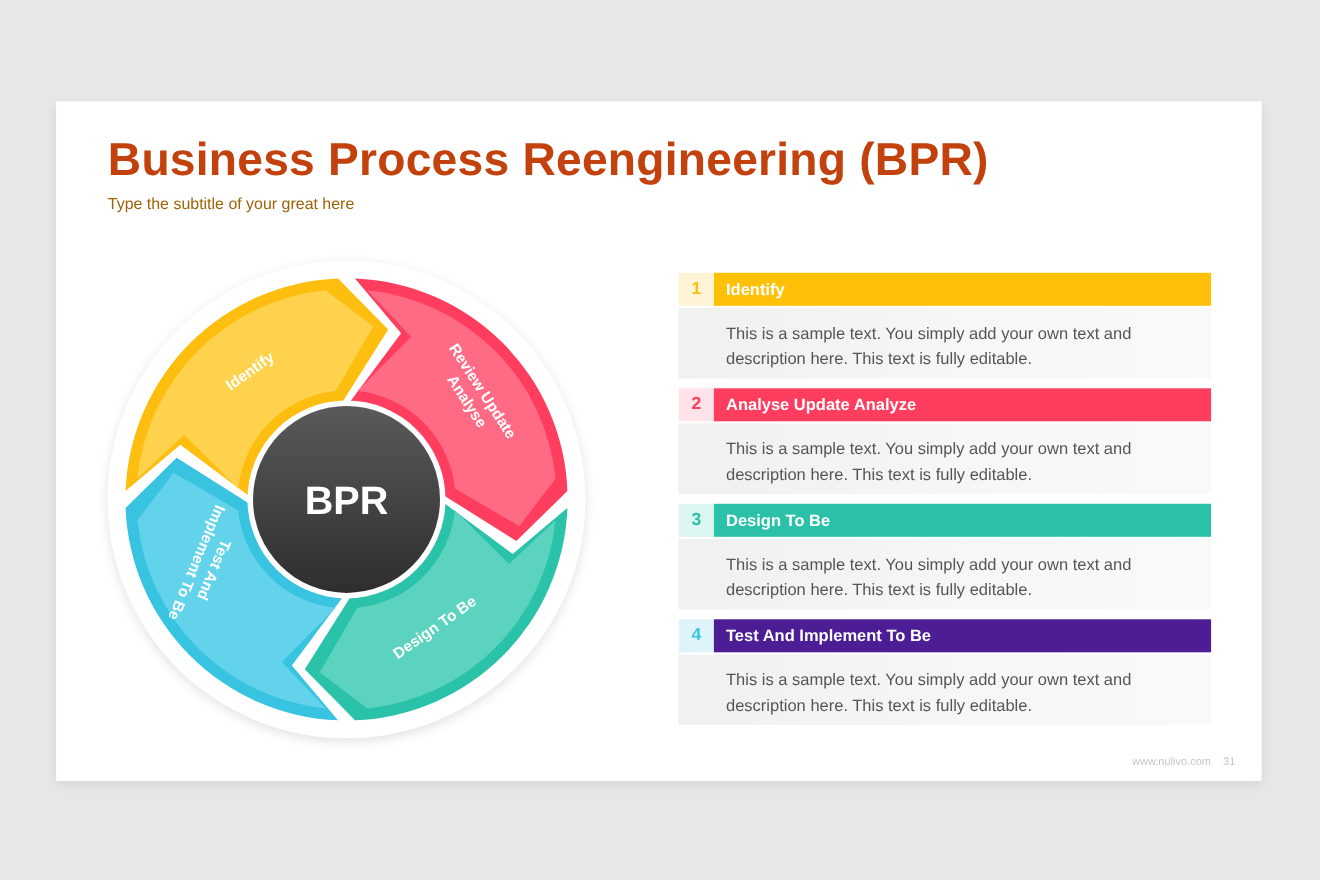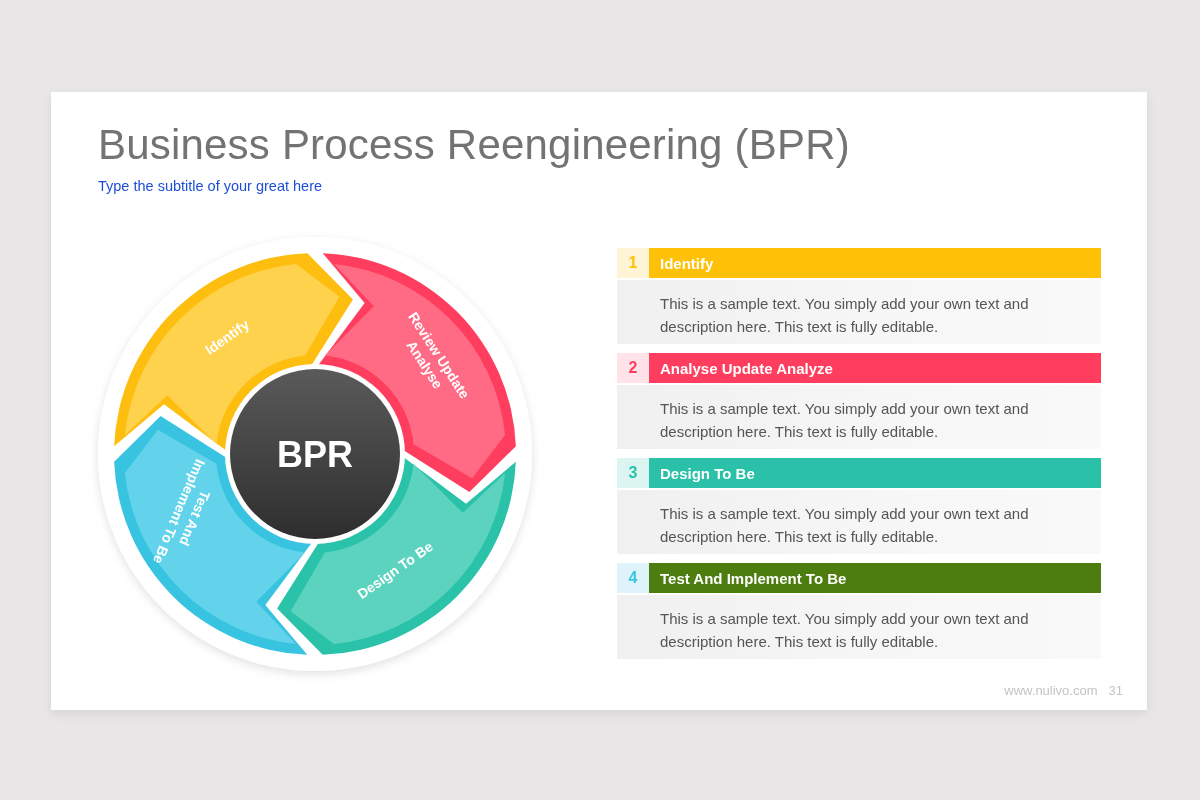--- a/index.html
+++ b/index.html
@@ -9,26 +9,26 @@
     font-family: "Liberation Sans", "DejaVu Sans", sans-serif;
     position: relative;
   }
   .slide {
     position: absolute; left: 51px; top: 92px; width: 1096px; height: 618px;
     background: #ffffff;
     box-shadow: 0 4px 10px rgba(0,0,0,0.08);
   }
   .title {
     position: absolute; left: 47px; top: 28px;
-    font-size: 42px; color: #737373; font-weight: normal; letter-spacing: 0.2px;
+    font-size: 42px; color: #c2410c; font-weight: bold; letter-spacing: 0.2px;
     margin: 0; line-height: 1.2; white-space: nowrap;
   }
   .subtitle {
     position: absolute; left: 47px; top: 86px;
-    font-size: 14.5px; color: #1d4ed8; margin: 0; white-space: nowrap;
+    font-size: 14.5px; color: #a16207; margin: 0; white-space: nowrap;
   }
   .wheel {
     position: absolute; left: 0; top: 0; width: 1096px; height: 618px;
     pointer-events: none;
   }
   .wheel * { pointer-events: auto; }
   .list { position: absolute; left: 566px; top: 156px; width: 484px; }
   .item { margin-bottom: 9px; }
   .item-head { display: flex; height: 30px; }
   .item-num {
@@ -41,21 +41,21 @@
   }
   .item-desc {
     margin-top: 2px; height: 64px; box-sizing: border-box;
     background: linear-gradient(90deg, #f0f0f0 0%, #f7f7f7 60%, #f9f9f9 100%);
     padding: 12px 0 0 43px;
     color: #555555; font-size: 15px; line-height: 23px;
   }
   .item-desc span { display: block; white-space: nowrap; }
   .footer {
     position: absolute; right: 24px; bottom: 12px;
-    font-size: 13px; color: #c4c4c4; display: flex; gap: 11px;
+    font-size: 10px; color: #c4c4c4; display: flex; gap: 11px;
   }
   .seg-label { font-family: "Liberation Sans", "DejaVu Sans", sans-serif; font-weight: bold; fill: #ffffff; font-size: 14px; }
   .bpr-text { font-family: "Liberation Sans", "DejaVu Sans", sans-serif; font-weight: bold; fill: #ffffff; font-size: 36px; }
 </style>
 </head>
 <body>
 
 <div class="slide">
   <h1 class="title">Business Process Reengineering (BPR)</h1>
   <p class="subtitle">Type the subtitle of your great here</p>
@@ -165,21 +165,21 @@
         <div class="item-title" style="background: rgb(43, 193, 169);">Design To Be</div>
       </div>
       <div class="item-desc">
         <span>This is a sample text. You simply add your own text and</span>
         <span>description here. This text is fully editable.</span>
       </div>
     </div>
     <div class="item">
       <div class="item-head">
         <div class="item-num" style="color: rgb(59, 197, 226); background: rgb(222, 244, 250);">4</div>
-        <div class="item-title" style="background: #4d7c0f;">Test And Implement To Be</div>
+        <div class="item-title" style="background: #4c1d95;">Test And Implement To Be</div>
       </div>
       <div class="item-desc">
         <span>This is a sample text. You simply add your own text and</span>
         <span>description here. This text is fully editable.</span>
       </div>
     </div>
   </div>
 
   <div class="footer">
     <span>www.nulivo.com</span>

